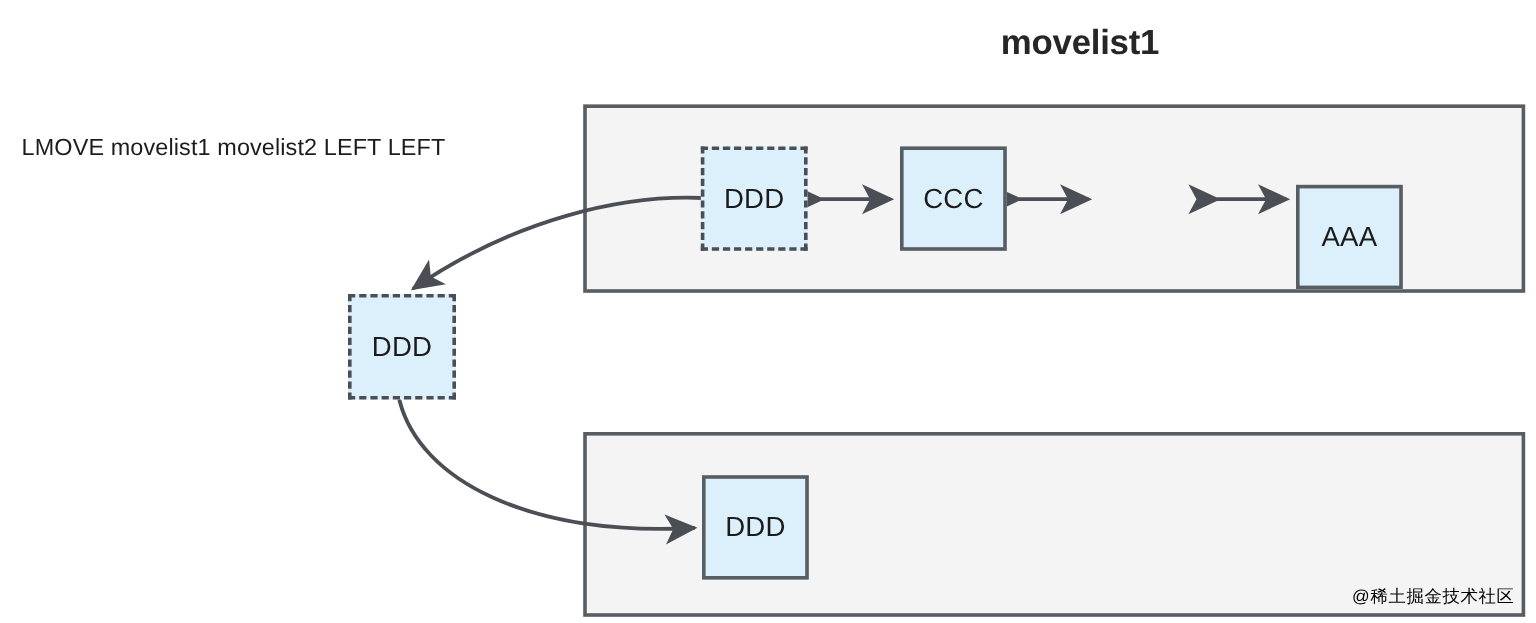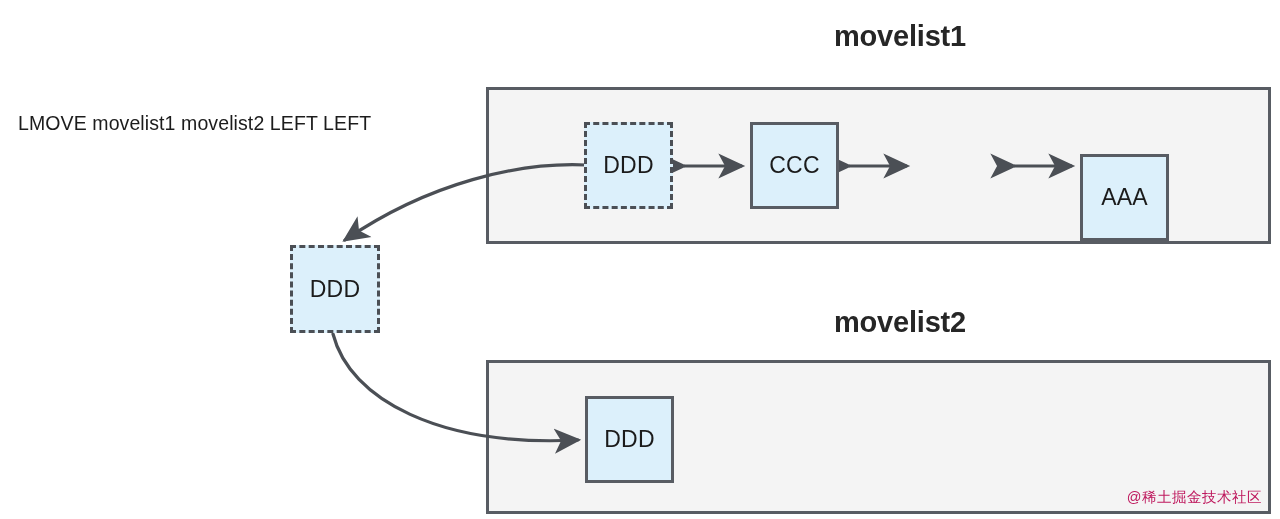--- a/index.html
+++ b/index.html
@@ -91,37 +91,36 @@
     height: 519px;
     pointer-events: none;
   }
 
   
   #watermark {
     position: absolute;
     right: 18px;
     bottom: 12px;
     font-size: 14.5px;
-    color: #be185d;
+    color: #000000;
     white-space: nowrap;
     letter-spacing: 0.5px;
   }
 </style>
 </head>
 <body>
 
 <div id="canvas">
 
   <div class="list-title" id="title-movelist1">movelist1</div>
 
   <div id="command-label">LMOVE movelist1 movelist2 LEFT LEFT</div>
 
   <div class="list-container" id="container-movelist1"></div>
 
-  <div class="list-title" id="title-movelist2">movelist2</div>
 
   <div class="list-container" id="container-movelist2"></div>
 
   <svg id="connectors" viewBox="0 0 1280 519" xmlns="http://www.w3.org/2000/svg">
     <defs>
       <marker id="arrow-end" markerWidth="9" markerHeight="9" refX="7.4" refY="4.5" orient="auto" markerUnits="strokeWidth">
         <path d="M0,0.6 L8.4,4.5 L0,8.4 L2.1,4.5 Z" fill="#4b4f55"></path>
       </marker>
       <marker id="arrow-start" markerWidth="9" markerHeight="9" refX="7.4" refY="4.5" orient="auto" markerUnits="strokeWidth">
         <path d="M0,0.6 L8.4,4.5 L0,8.4 L2.1,4.5 Z" fill="#4b4f55"></path>

